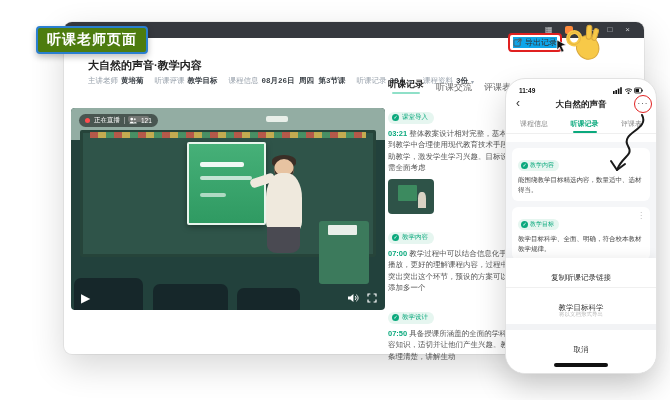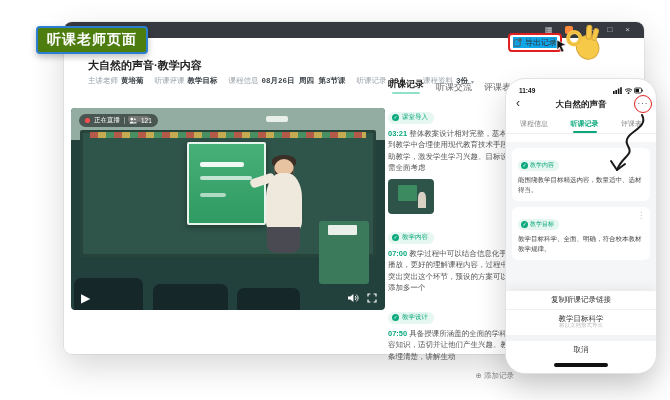--- a/index.html
+++ b/index.html
@@ -103,21 +103,21 @@
     background:#0ba97d; border-radius:2px; }
   .p-content { position:absolute; top:63px; bottom:0; left:0; right:0; background:#f5f6f8; padding:6px; }
   .p-card { background:#fff; border-radius:6px; padding:5px 6px; position:relative; }
   .p-card + .p-card { margin-top:6px; }
   .p-card-text { margin-top:4px; font-size:6.5px; line-height:1.6; color:#444; }
   .p-dots { position:absolute; right:5px; top:4px; color:#bbb; font-size:8px; }
   .p-badge { display:inline-flex; align-items:center; gap:2px; background:#e6f6f0; color:#0ba97d;
     font-size:6px; padding:1px 5px 1px 3px; border-radius:7px; }
   .sheet { position:absolute; left:0; right:0; bottom:0; background:#fff; z-index:2;
     box-shadow:0 -3px 10px rgba(0,0,0,.06); text-align:center; }
-  .sheet-row { font-size:7.5px; color:#333; padding:4px 0; }
+  .sheet-row { font-size:7.5px; color:#333; padding:4px 0;margin-top:11px; }
   .sheet-div { height:1px; background:#f0f0f0; }
   .sheet-hint { font-size:5.5px; color:#bcbcbc; margin-top:-6px; padding-bottom:6px; }
   .sheet-gap { height:6px; background:#f2f3f5; }
   .home-bar { width:54px; height:4px; background:#111; border-radius:2px; margin:4px auto 6px; }
 
   
   .page-label { position:absolute; left:36px; top:26px; z-index:10; background:#4d7c0f; color:#fff;
     font-size:14px; font-weight:bold; padding:3px 9px; border-radius:4px;
     border:2px solid #2a7fd0; box-shadow:0 3px 6px rgba(0,0,0,.25); letter-spacing:1px; }
   .arrow-svg { position:absolute; left:602px; top:112px; z-index:8; }
@@ -253,24 +253,20 @@
       <div class="entry">
         <span class="badge">
           <span class="badge-ic">✓</span>
           <span>教学设计</span>
         </span>
         <p class="entry-text">
           <span class="entry-time">07:50</span><span>具备授课所涵盖的全面的学科内容知识，适切并让他们产生兴趣。教学条理清楚，讲解生动</span>
         </p>
       </div>
 
-      <div class="add-record">
-        <span class="add-ic">⊕</span>
-        <span>添加记录</span>
-      </div>
     </div>
   </div>
 
   <div class="phone">
     <div class="p-status">
       <span class="p-time">11:49</span>
       <svg width="30" height="8" viewBox="0 0 30 8">
         <rect x="0" y="5" width="1.6" height="3" fill="#111"></rect>
           <rect x="2.4" y="4" width="1.6" height="4" fill="#111"></rect>
         <rect x="4.8" y="2.6" width="1.6" height="5.4" fill="#111"></rect>

